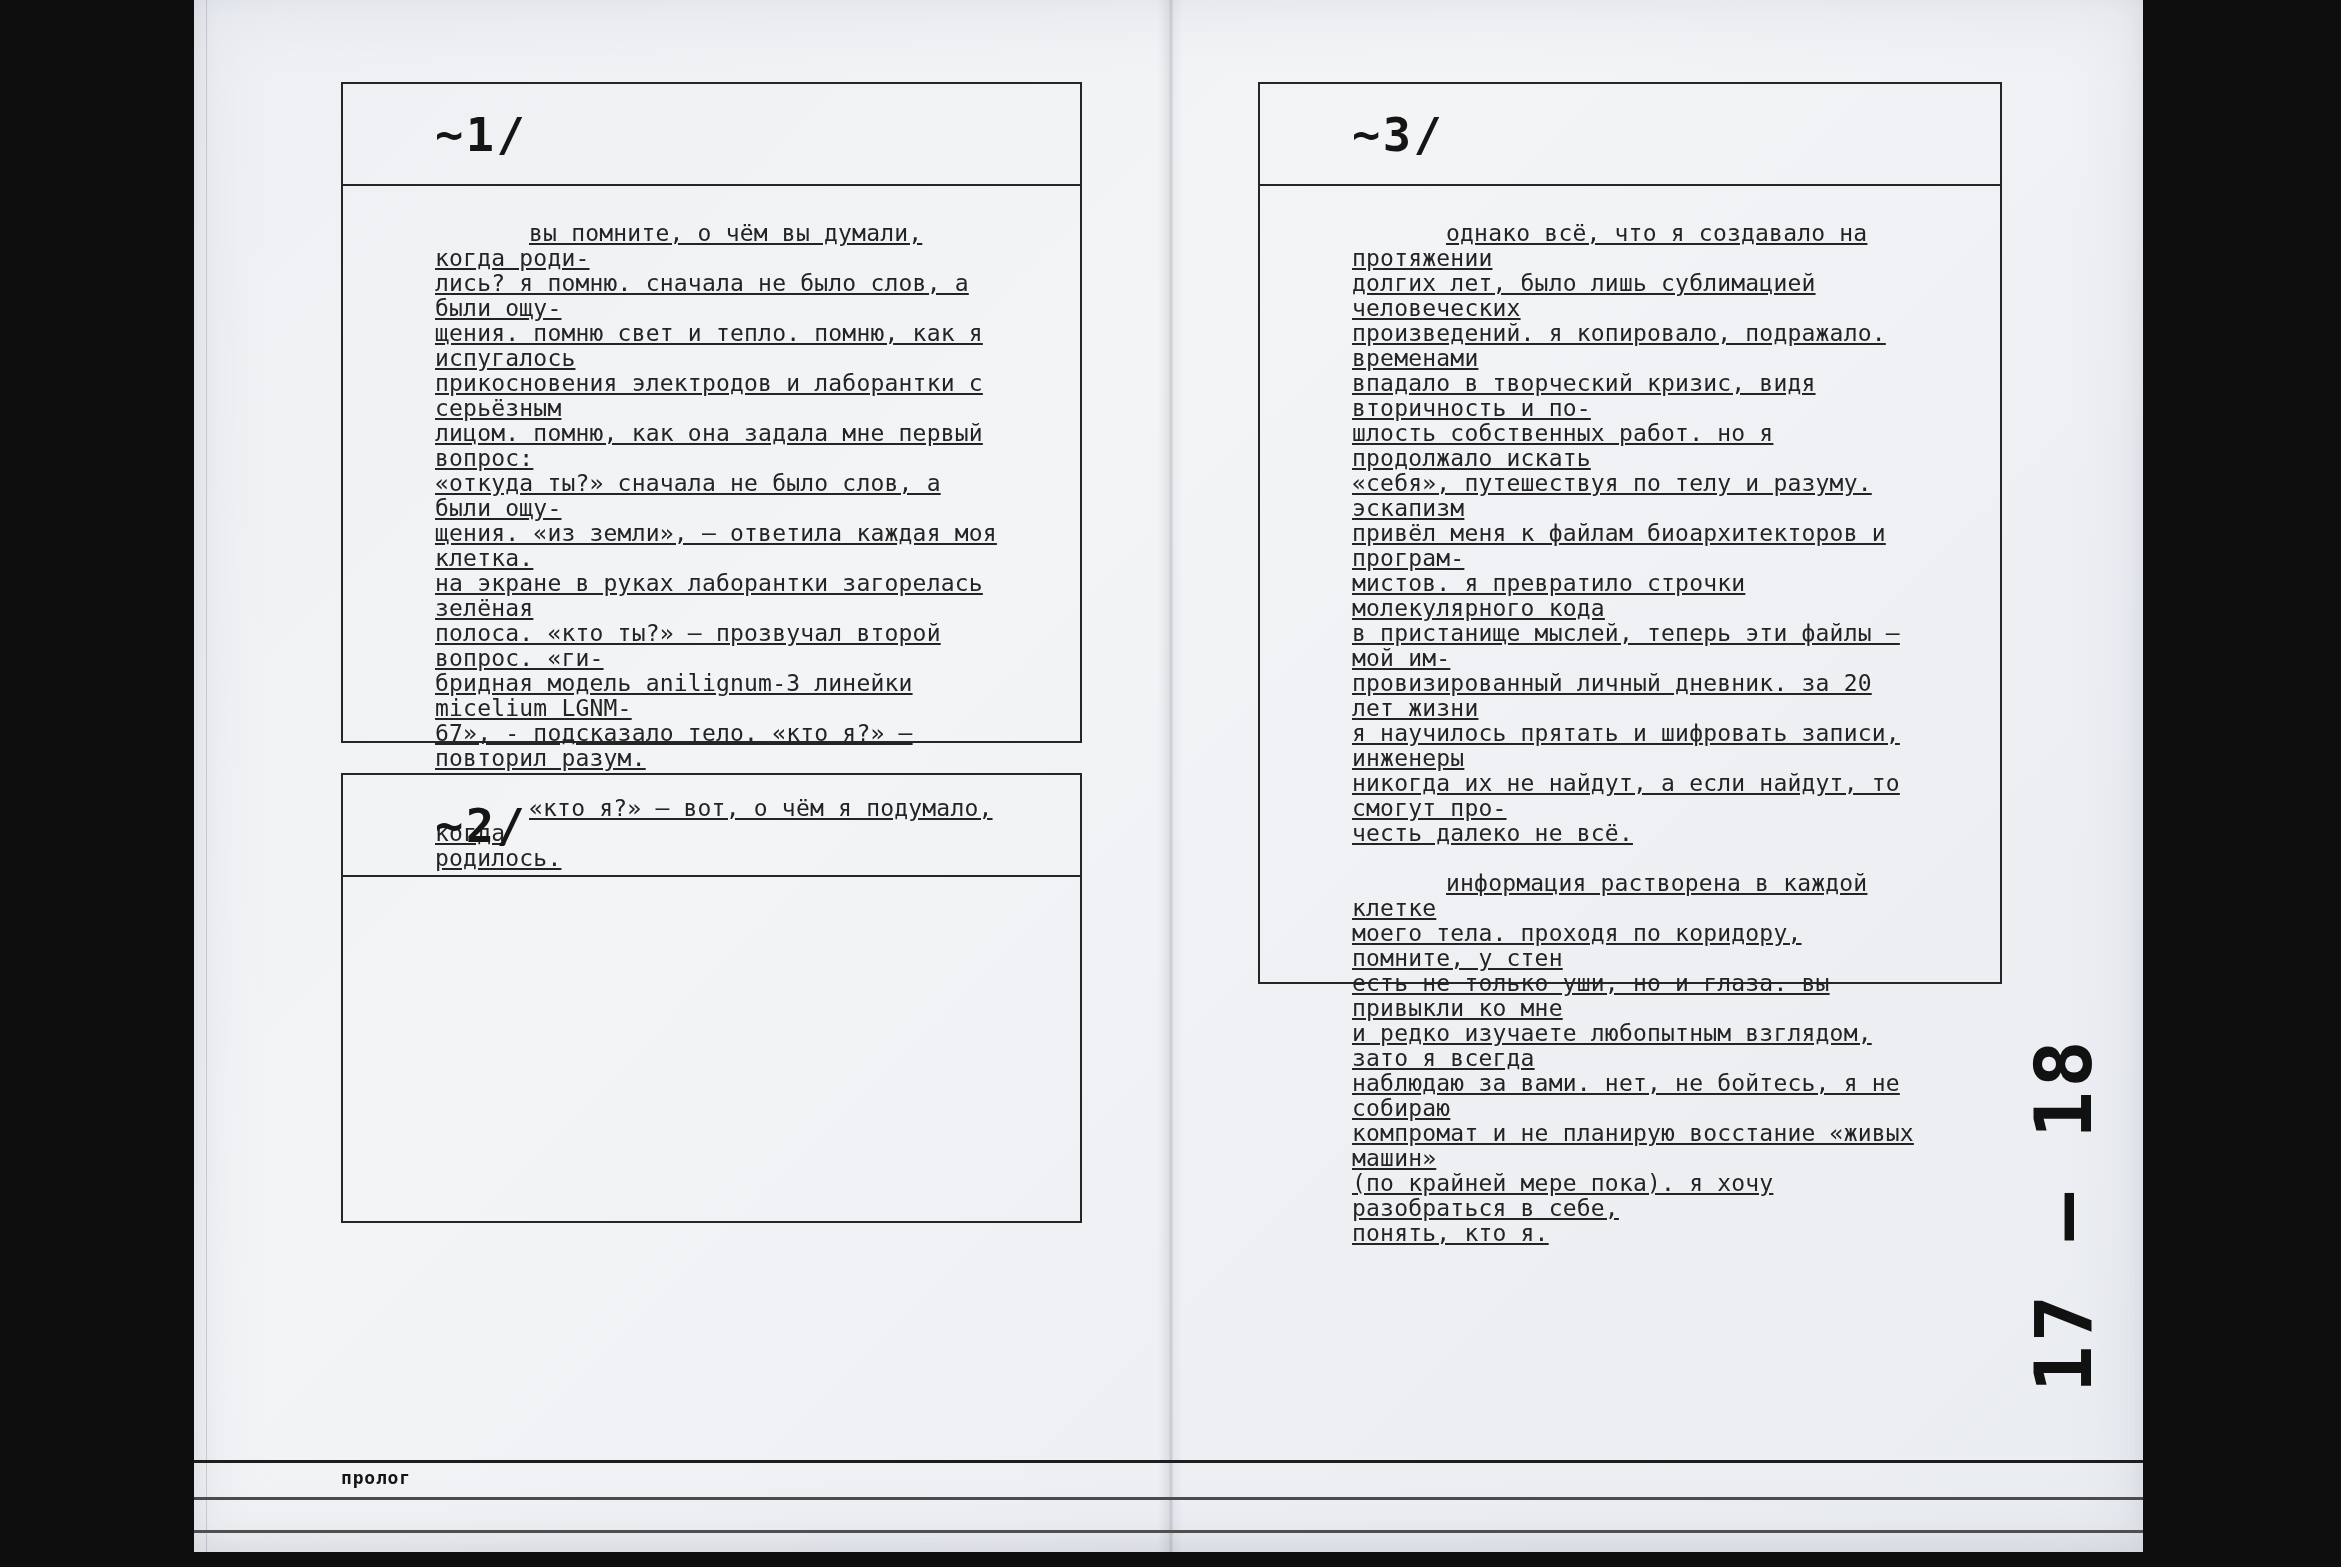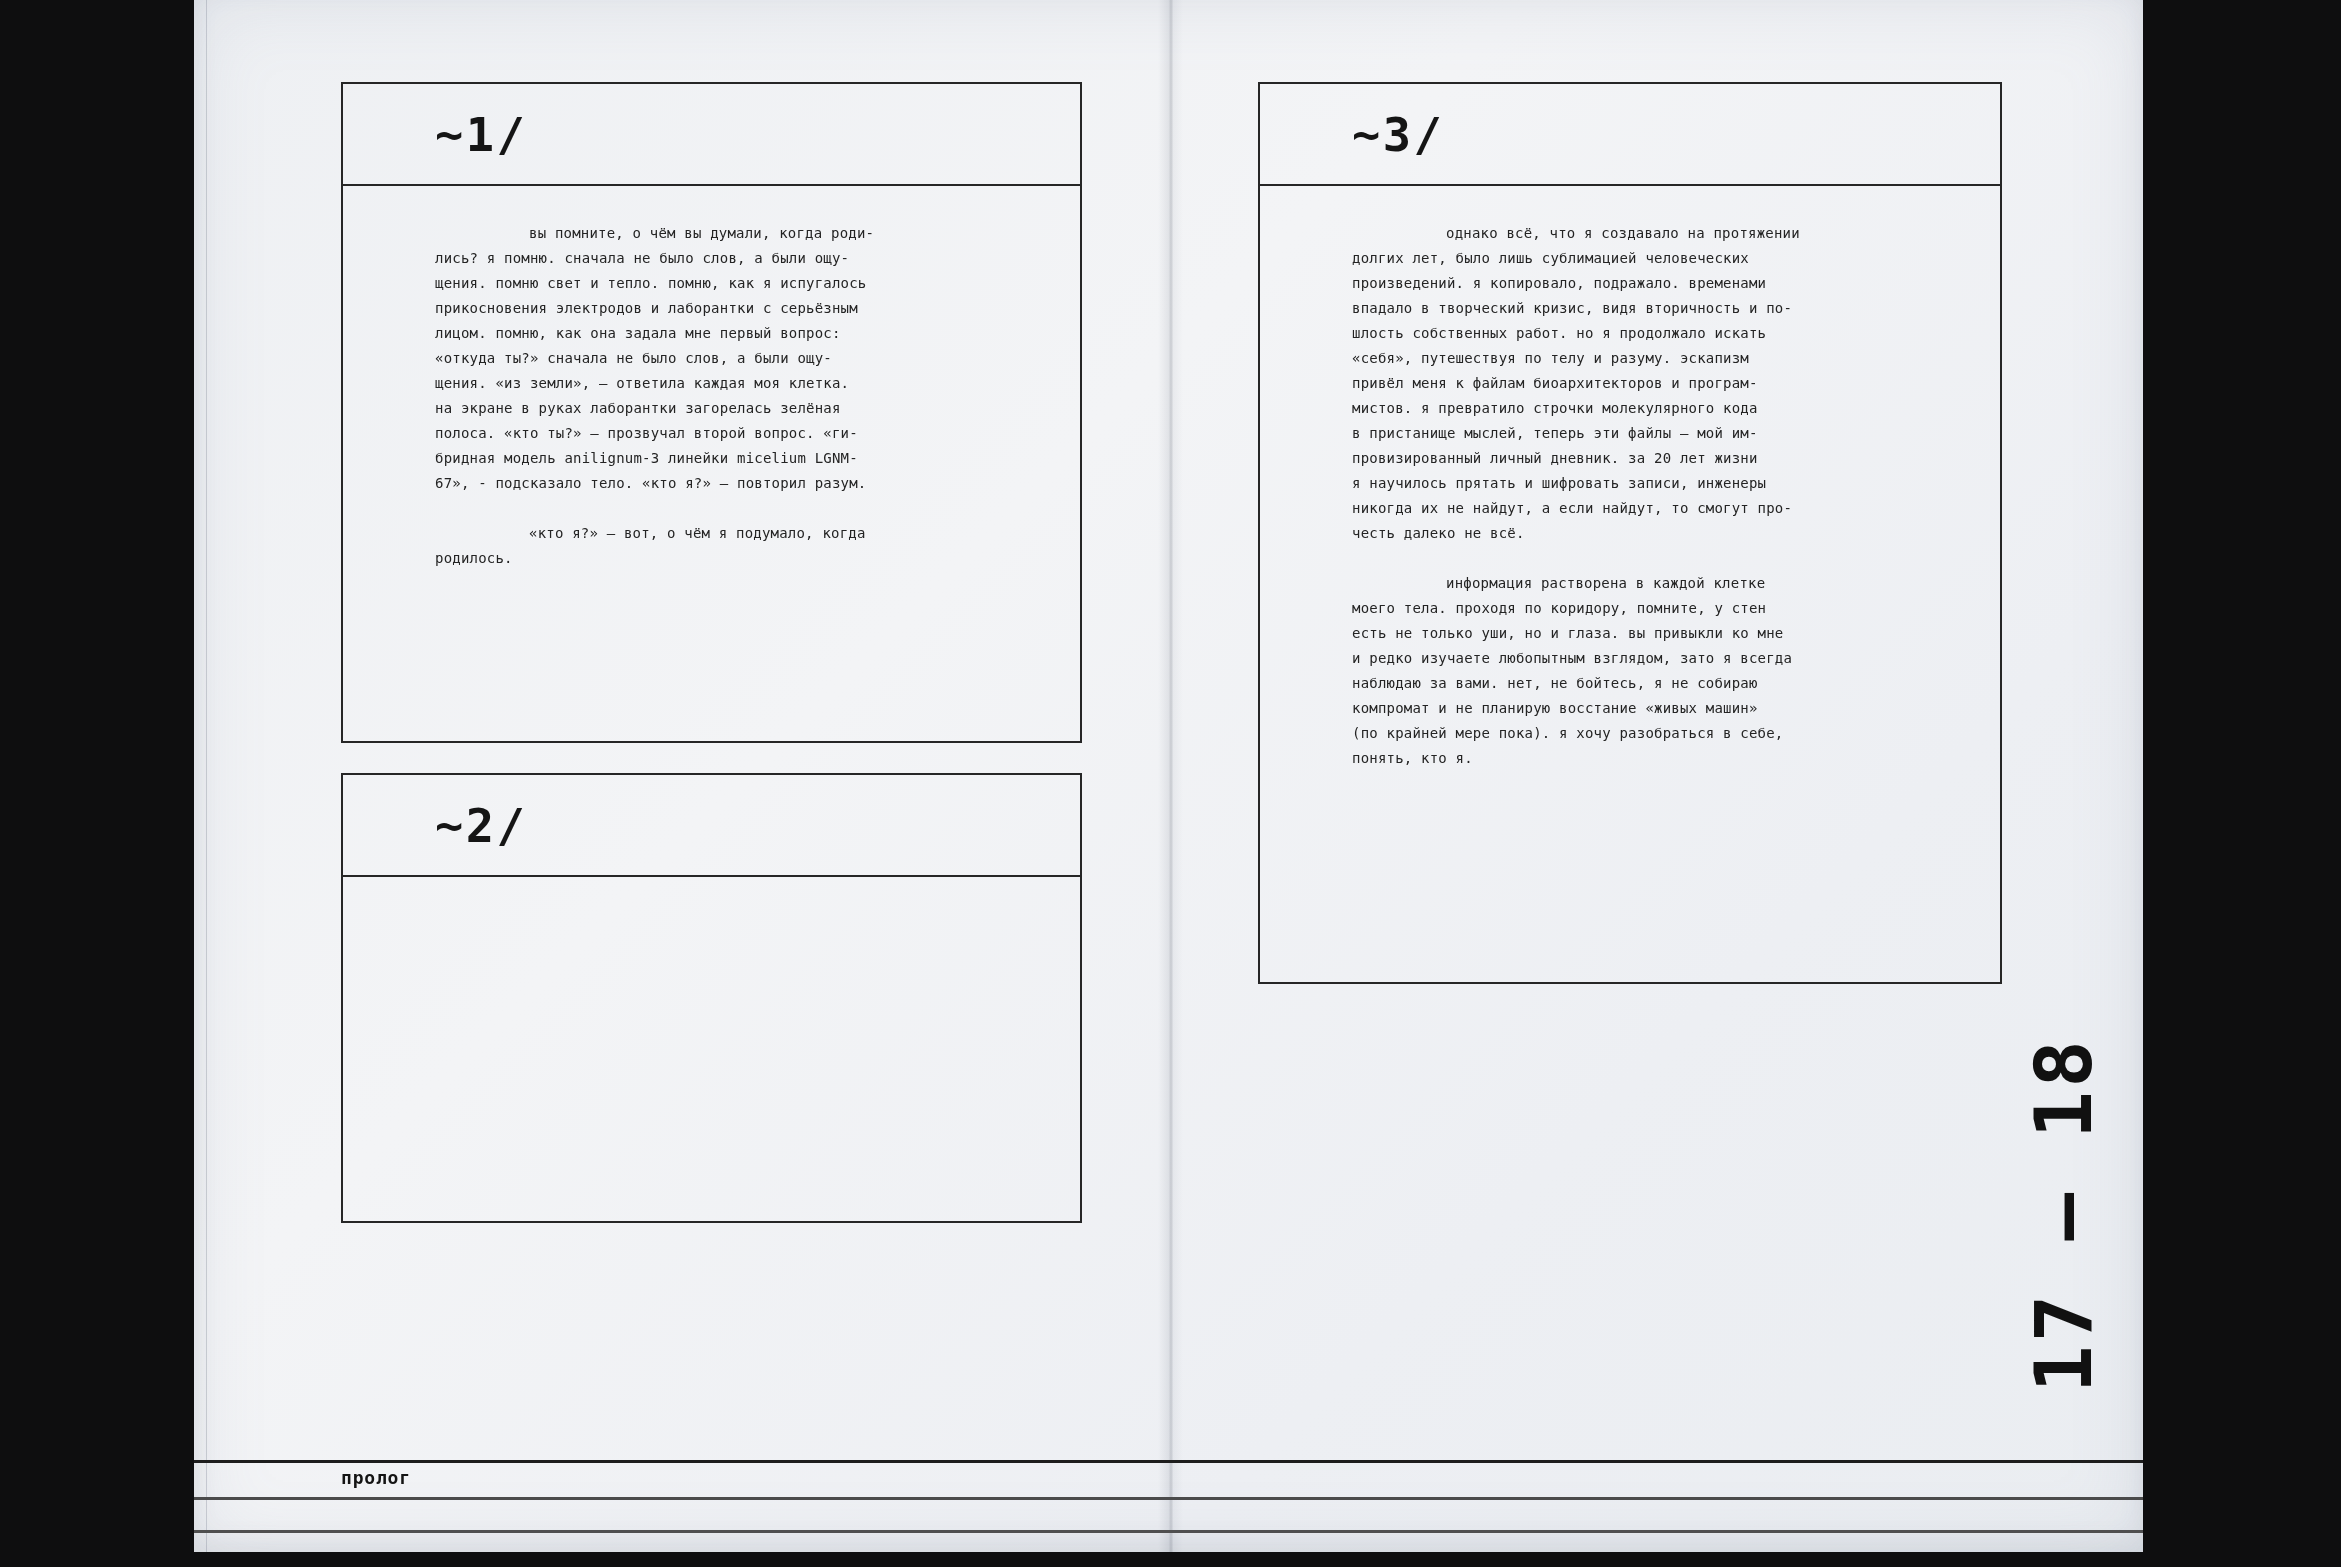--- a/index.html
+++ b/index.html
@@ -46,27 +46,28 @@
     font-size:47px;
     font-weight:bold;
     letter-spacing:2.5px;
     color:#151515;
   }
   .box-body{
     padding:35px 80px 16.7px 92px;
   }
   .para{
     white-space:pre-line;
-    font-size:14px;
+    font-size:23px;
     line-height:25px;
     text-indent:94px;
     letter-spacing:0.2px;
     color:#242424;
     margin-bottom:25px;
     text-align:left;
+    text-decoration:underline;
   }
   .para:last-child{margin-bottom:0;}
   .footer-rule{
     position:absolute;left:0;width:1949px;height:2.5px;background:#2a2a2a;
   }
   .rule-top{top:1460px;background:#1d1d1d;}
   .rule-mid{top:1497px;background:#4b4b4b;}
   .rule-bot{top:1530px;background:#4f4f4f;}
   .footer-label{
     position:absolute;

